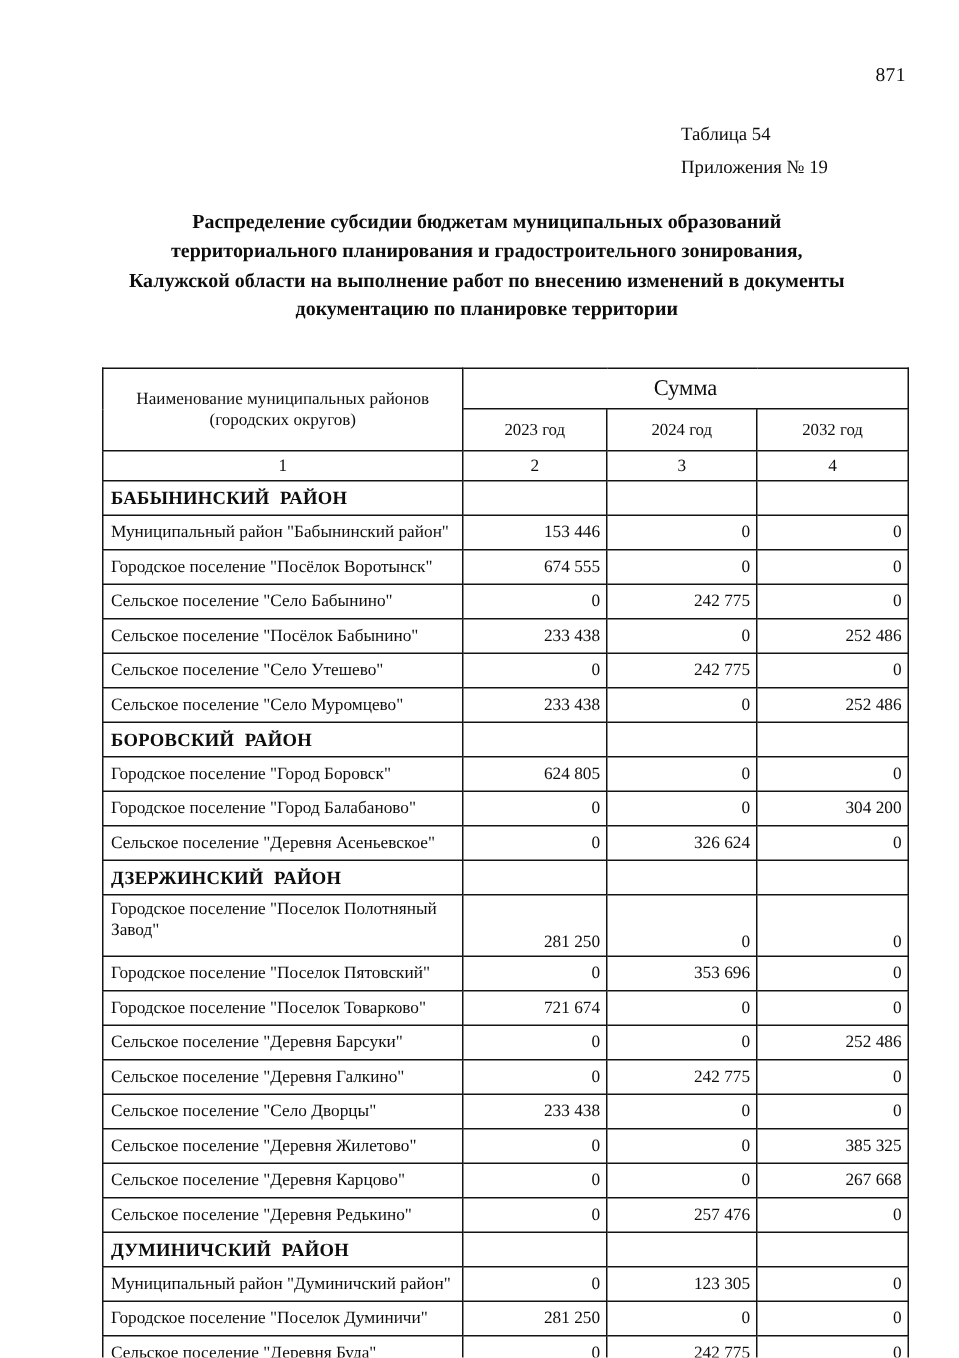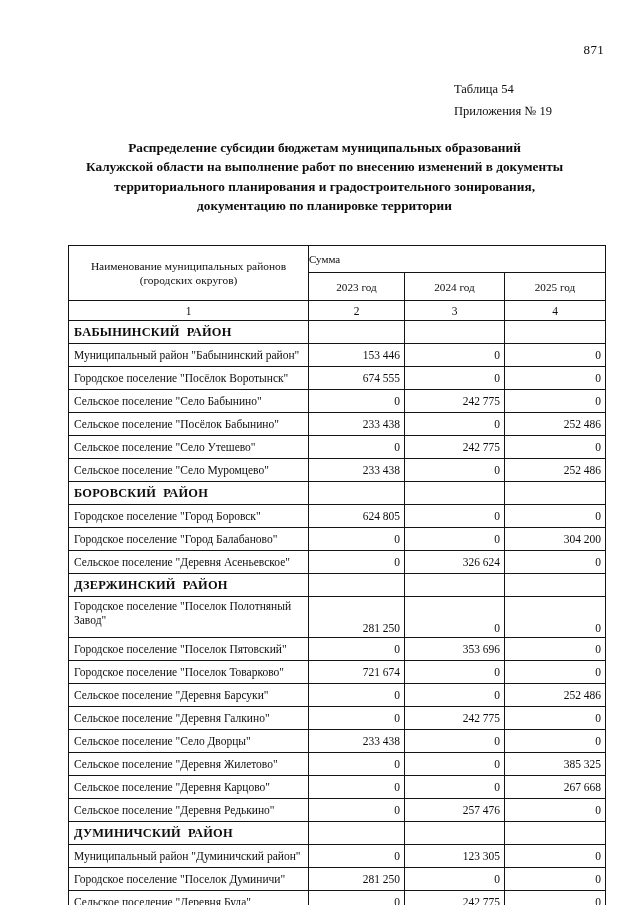--- a/index.html
+++ b/index.html
@@ -94,23 +94,23 @@
 
   
   .h-name {
     text-align: center;
     line-height: 14.5px;
     padding: 4px 6px;
     font-size: 11.4px;
     font-family: Liberation Serif, serif;
   }
   .h-sum {
-    text-align: left;
+    text-align: center;
     height: 26px;
-    font-size: 11px;
+    font-size: 15px;
   }
   .h-year {
     text-align: center;
     height: 27px;
     font-size: 11.2px;
   }
   .h-num td {
     text-align: center;
     height: 19px;
     font-size: 11.5px;
@@ -156,22 +156,22 @@
 
   <div class="page-number">871</div>
 
   <div class="caption-block">
     <div>Таблица 54</div>
     <div>Приложения № 19</div>
   </div>
 
   <div class="doc-title">
     <span class="ln">Распределение субсидии бюджетам муниципальных образований</span>
+    <span class="ln">территориального планирования и градостроительного зонирования,</span>
     <span class="ln">Калужской области на выполнение работ по внесению изменений в документы</span>
-    <span class="ln">территориального планирования и градостроительного зонирования,</span>
     <span class="ln">документацию по планировке территории</span>
   </div>
 
 
   <div class="table-wrap">
     <table class="grid">
       <colgroup>
         <col class="c-name">
           <col class="c-y1">
           <col class="c-y2">
@@ -181,21 +181,21 @@
         <tr>
           <th class="h-name" rowspan="2">
             <div>Наименование муниципальных районов</div>
             <div>(городских округов)</div>
           </th>
           <th class="h-sum" colspan="3">Сумма</th>
         </tr>
         <tr>
           <th class="h-year">2023 год</th>
           <th class="h-year">2024 год</th>
-          <th class="h-year">2025 год</th>
+          <th class="h-year">2032 год</th>
         </tr>
         <tr class="h-num">
           <td>1</td>
           <td>2</td>
           <td>3</td>
           <td>4</td>
         </tr>
       </thead>
       <tbody id="table-body">
           <tr class="district">

